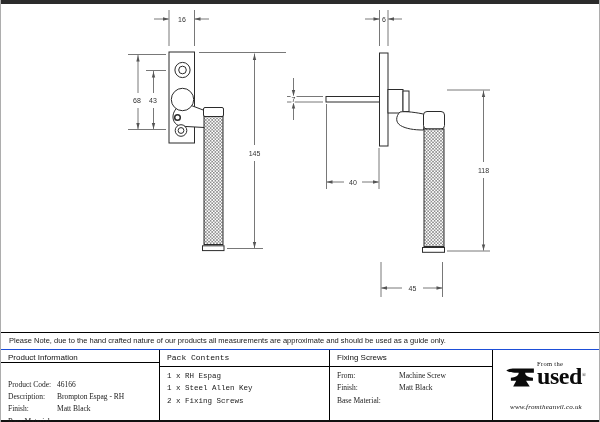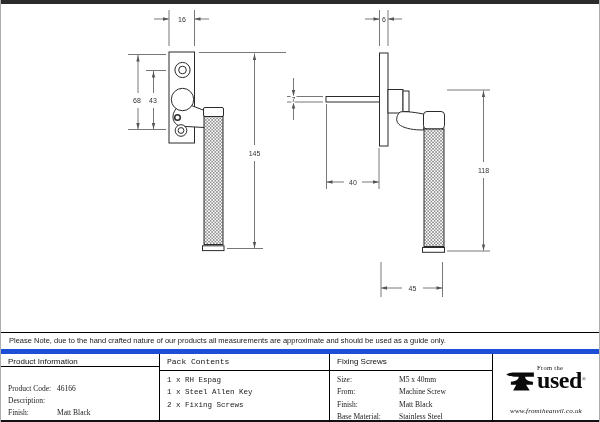--- a/index.html
+++ b/index.html
@@ -13,21 +13,21 @@
   .drawing-area svg{display:block;}
   .dim-text{font-family:"Liberation Sans",sans-serif;font-size:7px;fill:#333;}
   .halo{paint-order:stroke;stroke:#fff;stroke-width:2.5px;}
 
   .table-area{
     position:absolute;top:332px;left:0;right:0;bottom:0;
     border-top:1.5px solid #000;border-bottom:2px solid #111;box-sizing:border-box;
     background:#fff;
   }
   .note-row{
-    height:16px;line-height:16px;border-bottom:5px solid #1d4ed8;
+    height:16px;line-height:16px;border-bottom:1px solid #1d4ed8;
     font-size:7.5px;color:#1a1a1a;padding-left:8px;white-space:nowrap;overflow:hidden;
   }
   .table-grid{display:flex;height:70px;}
   .tcol{box-sizing:border-box;border-right:1px solid #000;display:flex;flex-direction:column;}
   .tcol.c1{width:159px;gap:12px;}
   .tcol.c2{width:170px;font-family:Liberation Mono, monospace;}
   .tcol.c3{width:163px;}
   .tcol.c4{flex:1;border-right:none;}
   .tcol-header{
     height:16.5px;box-sizing:border-box;border-bottom:1px solid #000;
@@ -191,20 +191,21 @@
 
       <div class="tcol c1">
         <div class="tcol-header">Product Information</div>
         <div class="tcol-body">
           <div class="kv">
             <span>Product Code:</span>
             <span>46166</span>
           </div>
           <div class="kv">
             <span>Description:</span>
+            <span>Brompton Espag - RH</span>
           </div>
           <div class="kv">
             <span>Finish:</span>
             <span>Matt Black</span>
           </div>
           <div class="kv">
             <span>Base Material:</span>
           </div>
         </div>
       </div>
@@ -215,34 +216,29 @@
           <div class="pack-line">1 x RH Espag</div>
           <div class="pack-line">1 x Steel Allen Key</div>
           <div class="pack-line">2 x Fixing Screws</div>
         </div>
       </div>
 
       <div class="tcol c3">
         <div class="tcol-header">Fixing Screws</div>
         <div class="tcol-body">
           <div class="kv">
-            <span>Size:</span>
-            <span>M5 x 40mm</span>
-          </div>
-          <div class="kv">
             <span>From:</span>
             <span>Machine Screw</span>
           </div>
           <div class="kv">
             <span>Finish:</span>
             <span>Matt Black</span>
           </div>
           <div class="kv">
             <span>Base Material:</span>
-            <span>Stainless Steel</span>
           </div>
         </div>
       </div>
 
       <div class="tcol c4">
         <div class="logo-cell">
           <div class="logo">
             <div class="logo-row">
               <svg class="anvil-svg" width="30" height="23" viewBox="0 0 32 25">
                 <path fill="#0a0a0a" d="M0,6 C2.5,4.3 5.5,3.8 9,3.8 L30,3.8 L30,8.4 L20.5,8.4 C20.5,11.4 24,13.4 29,13.9 L29,17 L21.5,17 L25.5,23.5 L7.5,23.5 L10.8,17 L5,17 L5,13.9 C10,13.4 13.5,11.4 13.5,8.4 L9,8.4 C5.5,8.4 2.5,7.9 0,6 Z"></path>

